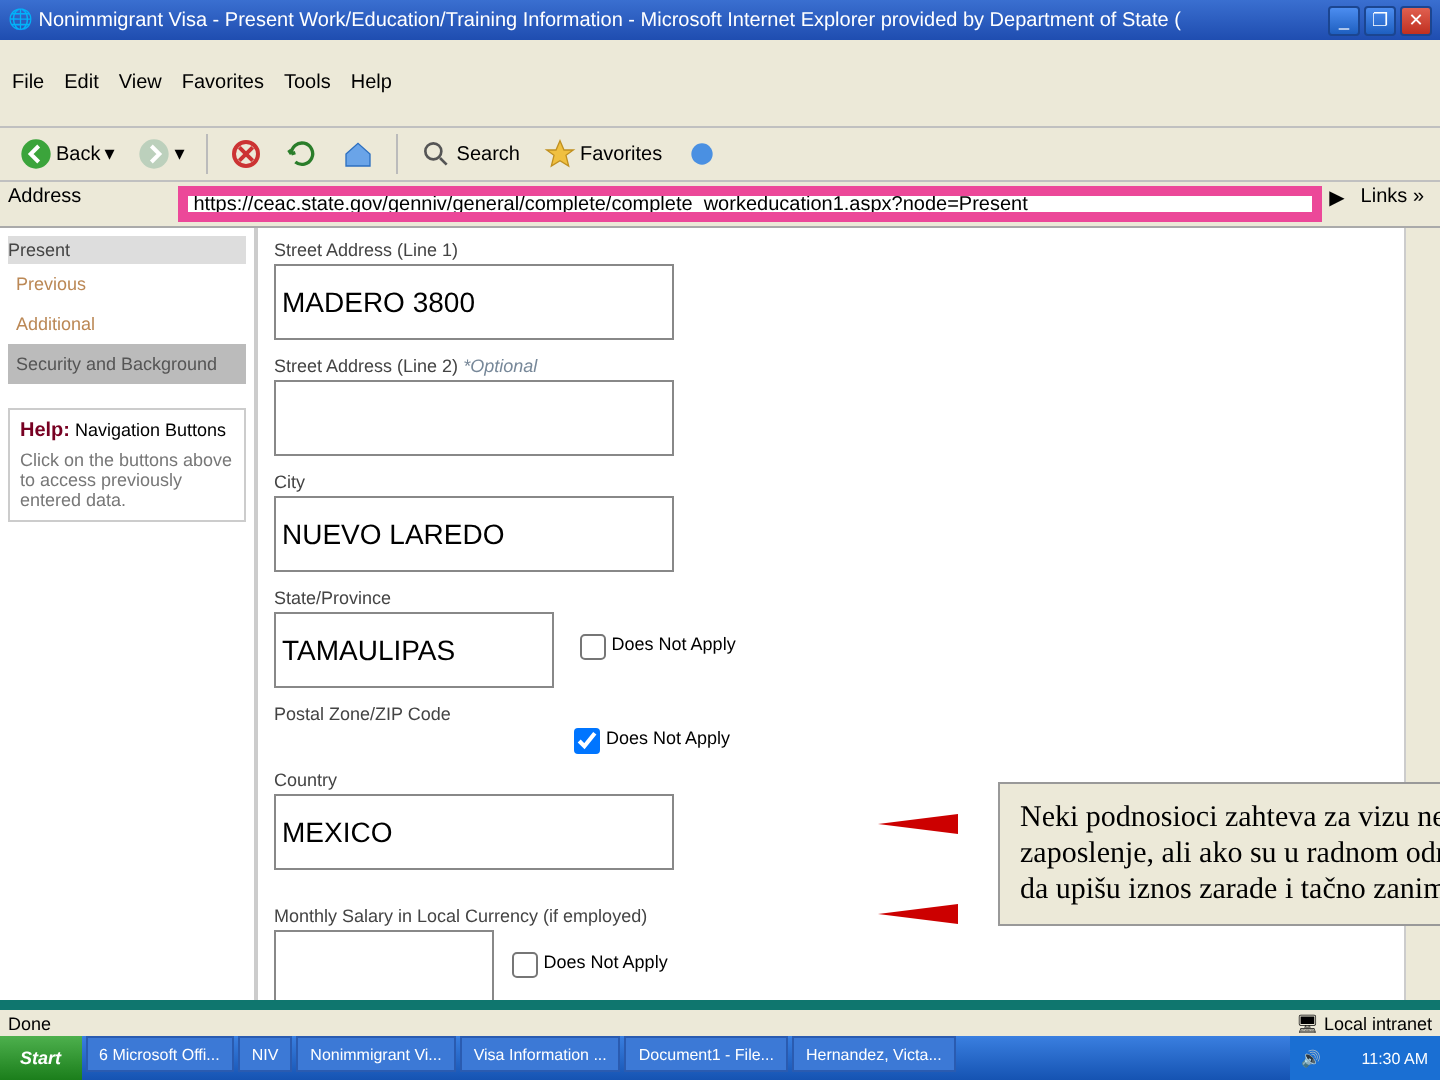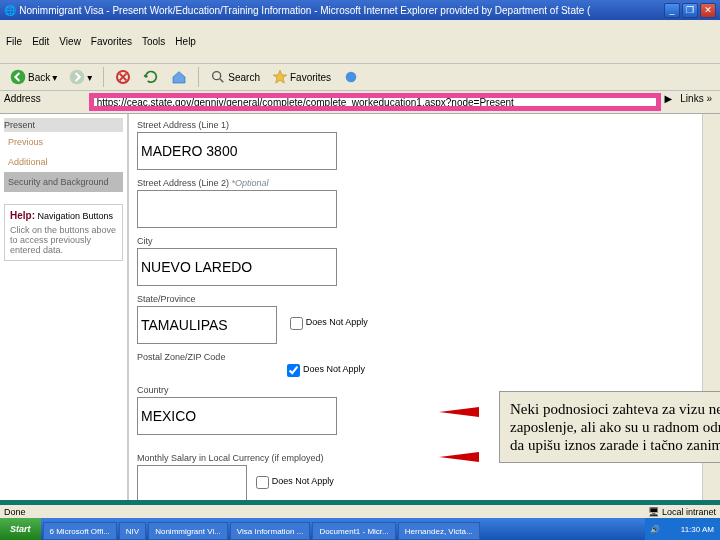--- a/index.html
+++ b/index.html
@@ -26,21 +26,21 @@
   .form { flex: 1; border-left: 1px solid #ccc; padding: 6px 8px; background: #fff; position: relative;}
   .formrow { margin-bottom: 8px; }
   .formrow label { display: block; font-size: 9px; color: #444; margin-bottom: 2px;}
   .formrow input[type=text] { font-size: 14px; border: 1px solid #888; padding: 18px 3px; height: 32px; background:#fff;}
   .optional { color: #789; font-style: italic;}
   .cbrow { display: flex; gap: 3px; font-size: 9px; margin-top: 2px;}
   textarea { width: 270px; height: 28px; font-size: 10px; border: 1px solid #888; resize: none;}
   .annotation { position: absolute; top: 277px; left: 370px; width: 320px; background: #ece9d8; border: 1px solid #999; padding: 8px 10px; font-family: "Times New Roman", serif; font-size: 15px; line-height: 1.2; z-index: 10;}
   .arrow { position: absolute; left: 310px; width: 0; height: 0; border-top: 5px solid transparent; border-bottom: 5px solid transparent; border-right: 40px solid #c00; }
   .statusbar { position: absolute; bottom: 22px; left: 0; right: 0; background: #ece9d8; border-top: 5px solid #0f766e; height: 18px; display: flex; justify-content: space-between; align-items: center; padding: 0 4px; font-size: 9px;}
-  .taskbar { position: absolute; bottom: 0; left: 0; right: 0; height: 22px; background: linear-gradient(#3a7fe0,#1553b2); display: flex; align-items: flex-end; font-size: 9px; color: #fff;}
+  .taskbar { position: absolute; bottom: 0; left: 0; right: 0; height: 22px; background: linear-gradient(#3a7fe0,#1553b2); display: flex; align-items: flex-start; font-size: 9px; color: #fff;}
   .startbtn { background: linear-gradient(#4db04d,#1b7e1b); height: 22px; display: flex; align-items: center; padding: 0 10px; font-weight: bold; font-style: italic;}
   .taskbtn { background: #3c79d6; border: 1px solid #2a5bb0; height: 18px; margin-left: 2px; padding: 0 6px; display: flex; align-items: center; max-width: 100px; overflow: hidden; white-space: nowrap; font-size: 8px;}
   .tray { margin-left: auto; background: #1a6fd3; height: 22px; display: flex; align-items: center; padding: 0 6px; font-size: 8px;}
   .scrollright { width: 18px; background: #ece9d8; border-left: 1px solid #ccc;}
   .sep { width: 1px; height: 20px; background: #bbb; margin: 0 3px;}
 </style>
 </head>
 <body>
 
 <div class="titlebar">
@@ -188,16 +188,16 @@
   <span>Done</span>
   <span><span>🖥</span> <span>Local intranet</span></span>
 </div>
 
 <div class="taskbar">
   <div class="startbtn">Start</div>
   <div class="taskbtn">6 Microsoft Offi...</div>
   <div class="taskbtn">NIV</div>
   <div class="taskbtn">Nonimmigrant Vi...</div>
   <div class="taskbtn">Visa Information ...</div>
-  <div class="taskbtn">Document1 - Micr...</div>
+  <div class="taskbtn">Document1 - File...</div>
   <div class="taskbtn">Hernandez, Victa...</div>
   <div class="tray">🔊 <span style="margin-left:20px">11:30 AM</span></div>
 </div>
 
 </body></html>

